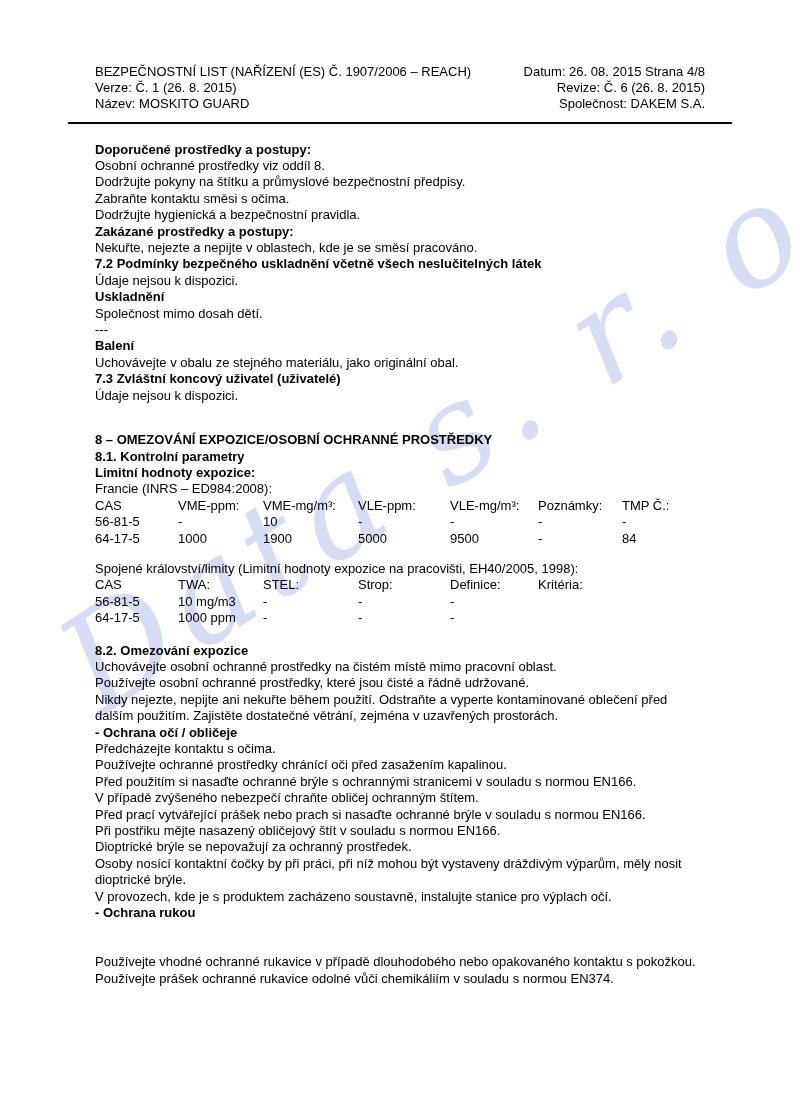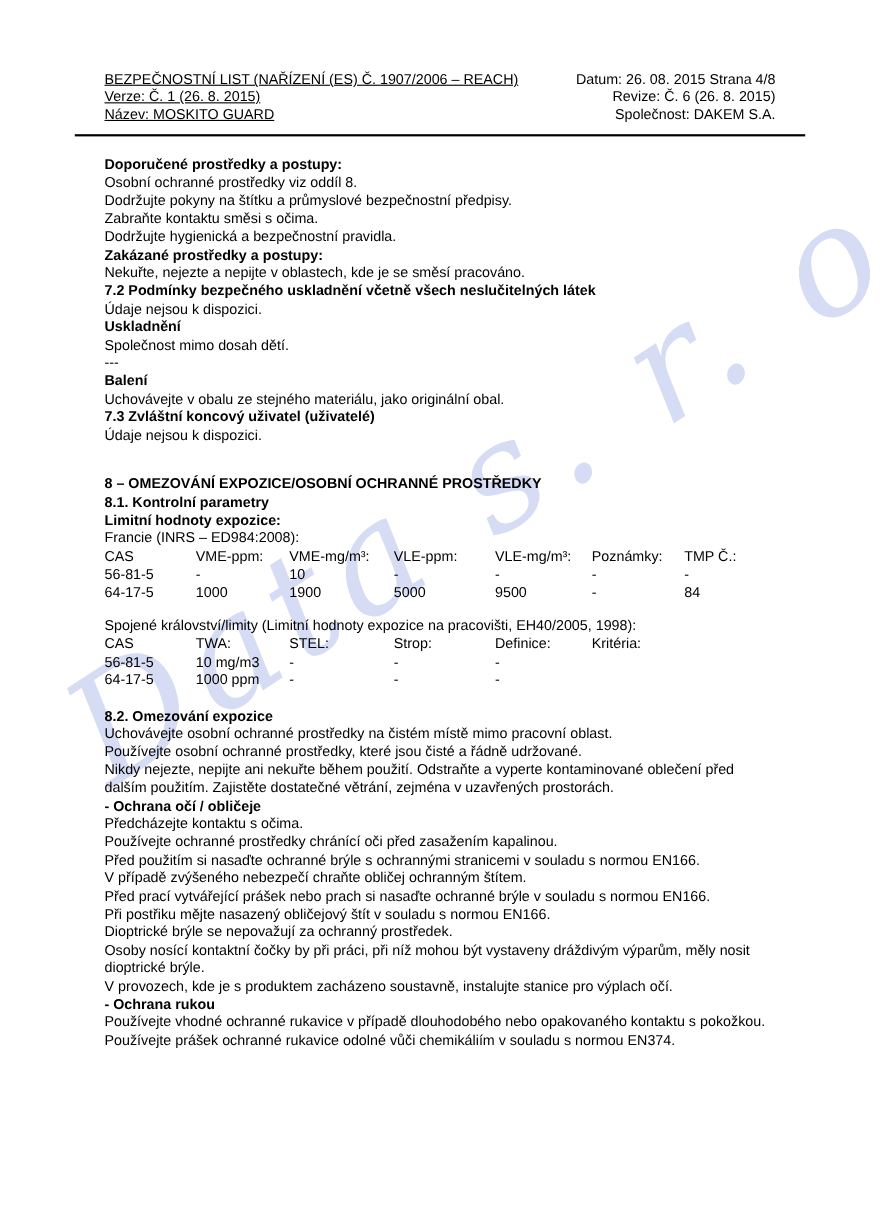--- a/index.html
+++ b/index.html
@@ -18,24 +18,24 @@
     font-family: "DejaVu Serif", serif; font-style: italic;
     font-size: 135px; letter-spacing: 10px; white-space: nowrap;
     color: #b4c1ea; opacity: 0.55; z-index: 0;
     pointer-events: none;
   }
 
   .content { position: absolute; left: 95px; top: 64px; width: 610px; z-index: 1; }
 
   p { margin: 0; line-height: 16.4px; }
   .b { font-weight: 700; }
-  .just { text-align: justify; }
+  .just { text-align: justify; margin-top: 33px; }
 
   .hrow { display: flex; justify-content: space-between; line-height: 16.2px; }
-  .hl { text-align: left; text-decoration: underline; }
+  .hl { text-align: left; }
   .hr { text-align: center; }
 
   .rule { height: 0; border-top: 2px solid #000; margin: 9px 0 18px -27px; width: 664px; }
 
   .grid7 { display: grid; grid-template-columns: 83px 85px 95px 92px 88px 84px 1fr; line-height: 16.4px; }
   .grid6 { display: grid; grid-template-columns: 83px 85px 95px 92px 88px 1fr; line-height: 16.4px; }
   .grid7 span, .grid6 span { white-space: nowrap; }
 
   .sp14 { height: 14px; }
   .sp16 { height: 16px; }

